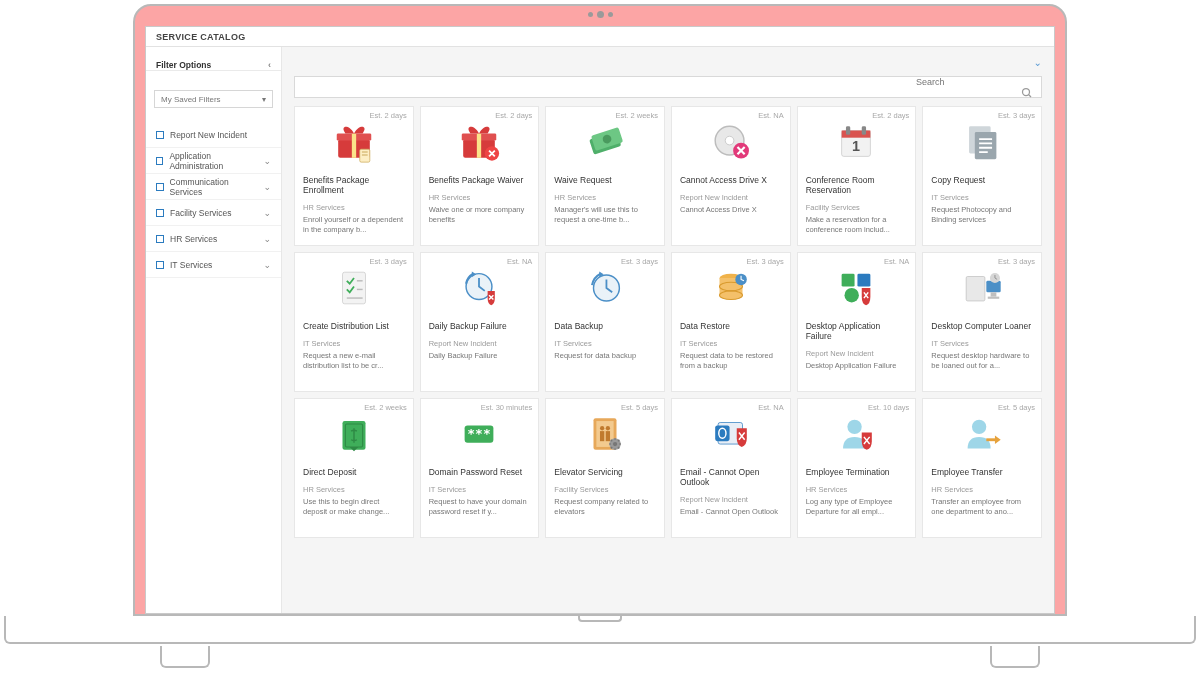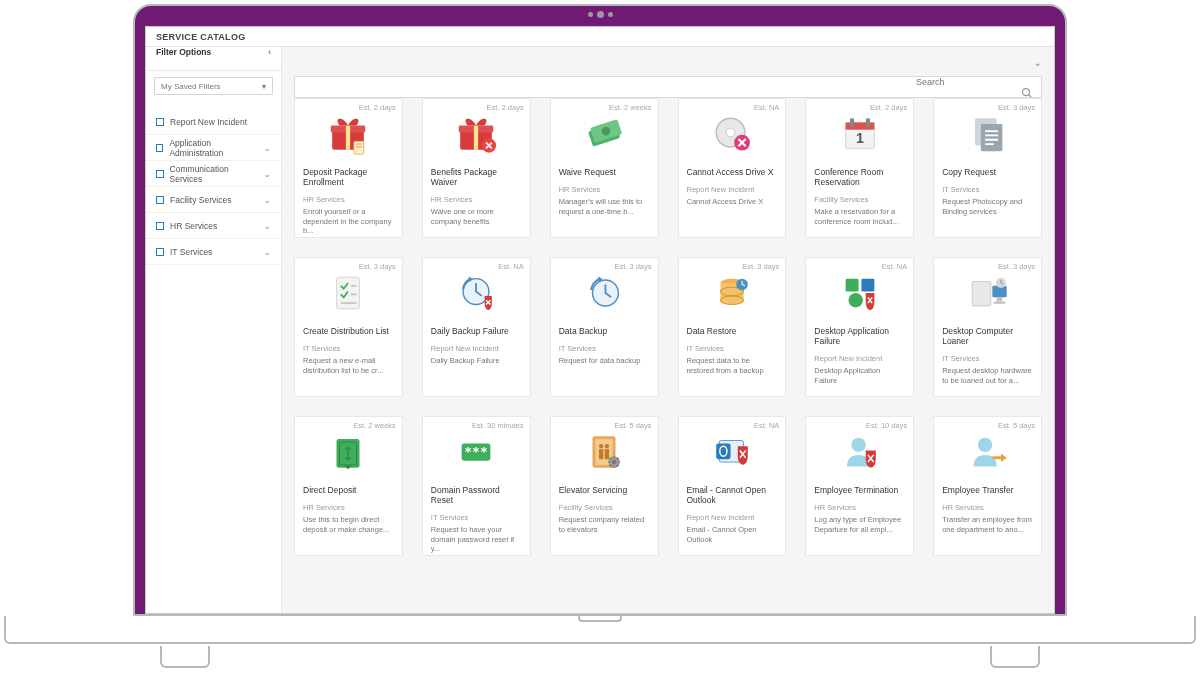--- a/index.html
+++ b/index.html
@@ -11,21 +11,21 @@
     position: relative;
     overflow: hidden;
   }
   
   .frame {
     position: absolute;
     left: 133px; top: 4px;
     width: 934px; height: 612px;
     border: 2px solid #b8b8b8;
     border-radius: 18px 18px 0 0;
-    background: #701a75;
+    background: #fca5a5;
   }
   .camera-bar {
     height: 16px;
     display: flex;
     align-items: center;
     justify-content: center;
     gap: 4px;
   }
   .cam-dot { width: 5px; height: 5px; border-radius: 50%; background: #9a9a9a; }
   .screen {
@@ -57,25 +57,25 @@
     font-size: 9px; font-weight: 600; letter-spacing: .3px; color:#444;
   }
   .content { display:flex; height: calc(100% - 20px); }
   .sidebar {
     width: 136px;
     border-right: 1px solid #e7e7e7;
     font-size: 8.5px;
     overflow:hidden;
   }
   .filter-header {
-    height: 24px; display:flex; align-items:flex-start; justify-content:space-between;
+    height: 24px; display:flex; align-items:flex-end; justify-content:space-between;
     padding:0 10px; border-bottom:1px solid #eaeaea; font-weight:600; color:#333;
   }
   .saved-filters {
-    margin:6px 8px 8px 8px;
+    margin:19px 8px 8px 8px;
     border:1px solid #d6d6d6;
     height:18px; display:flex; align-items:center; justify-content:space-between;
     padding:0 6px; font-size:8px; color:#777;
   }
   .filter-list { padding:6px 0; }
   .filter-item {
     height:26px; display:flex; align-items:center; padding:0 10px; gap:6px;
     color:#555; border-bottom:1px solid #f1f1f1; cursor:pointer;
   }
   .fcheck { width:8px; height:8px; border:1.5px solid #2b7bbf; display:inline-block; }
@@ -86,21 +86,21 @@
   .top-row { display:flex; align-items:center; }
   .top-chevron { margin-left:auto; color:#5a9bd4; font-size:10px; cursor:pointer; }
   .search-wrap {
     margin-top:8px; background:#fff; border:1px solid #d9d9d9; height:22px;
     display:flex; align-items:flex-end; padding:0 8px;flex-direction:column;
   }
   .search-wrap input {
     border:none; outline:none; flex:1; font-size:9px; color:#666; background:transparent;
   }
   .search-icon { color:#aaa; font-size:11px; }
-  .grid { display:grid; grid-template-columns: repeat(6, 1fr); gap:19px; }
+  .grid { display:grid; grid-template-columns: repeat(6, 1fr); gap:6px; margin-top:8px; }
   .card {
     background:#fff; border:1px solid #e7e7e7;
     height:140px; position:relative; padding:6px 8px;
     display:flex; flex-direction:column; cursor:pointer;
   }
   .est { position:absolute; top:4px; right:6px; font-size:7.5px; color:#a8a8a8; }
   .icon-box { flex:0 0 58px; display:flex; align-items:center; justify-content:center; }
   .card-title { font-size:8.5px; color:#333; margin-top:4px; line-height:1.2; }
   .card-cat { font-size:7.5px; color:#9a9a9a; margin-top:8px; }
   .card-desc { font-size:7.5px; color:#777; margin-top:3px; line-height:1.25; }
@@ -183,21 +183,21 @@
                 <svg width="46" height="46" viewBox="0 0 64 64">
                   <rect x="10" y="28" width="44" height="26" rx="3" fill="#d63b3b"></rect>
                   <rect x="8" y="20" width="48" height="10" rx="2" fill="#e05050"></rect>
                   <rect x="29" y="20" width="6" height="34" fill="#fbe38a"></rect>
                   <path d="M32 20 C24 6 12 10 20 20 Z" fill="#d63b3b"></path>
                   <path d="M32 20 C40 6 52 10 44 20 Z" fill="#d63b3b"></path>
                   <rect x="40" y="42" width="14" height="18" rx="2" fill="#fdeec4" stroke="#caa85a"></rect>
                   <path d="M43 46 L51 46 M43 50 L51 50" stroke="#caa85a" stroke-width="1.5"></path>
                 </svg>
               </div>
-    <div class="card-title">Deposit Package Enrollment</div>
+    <div class="card-title">Benefits Package Enrollment</div>
     <div class="card-cat">HR Services</div>
     <div class="card-desc">Enroll yourself or a dependent in the company b...</div>
             </div>
             <div class="card">
     <span class="est">Est. 2 days</span>
     <div class="icon-box">
                 <svg width="46" height="46" viewBox="0 0 64 64">
                   <rect x="10" y="28" width="44" height="26" rx="3" fill="#d63b3b"></rect>
                   <rect x="8" y="20" width="48" height="10" rx="2" fill="#e05050"></rect>
                   <rect x="29" y="20" width="6" height="34" fill="#fbe38a"></rect>

